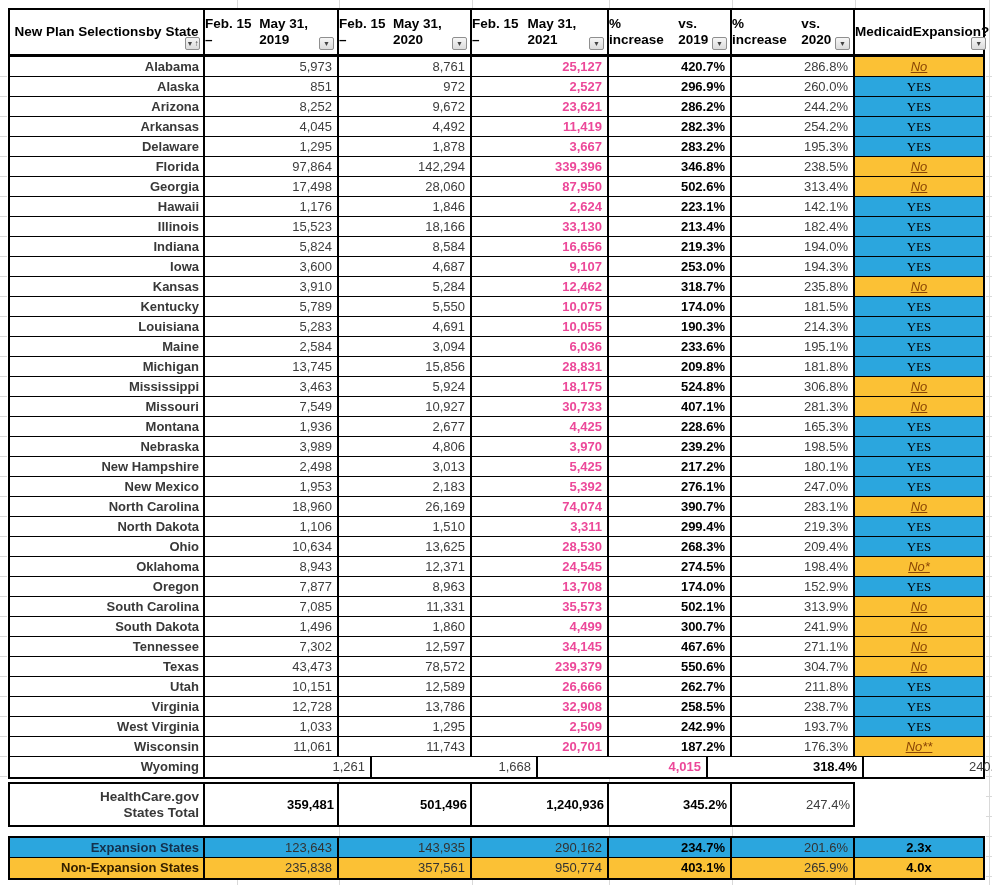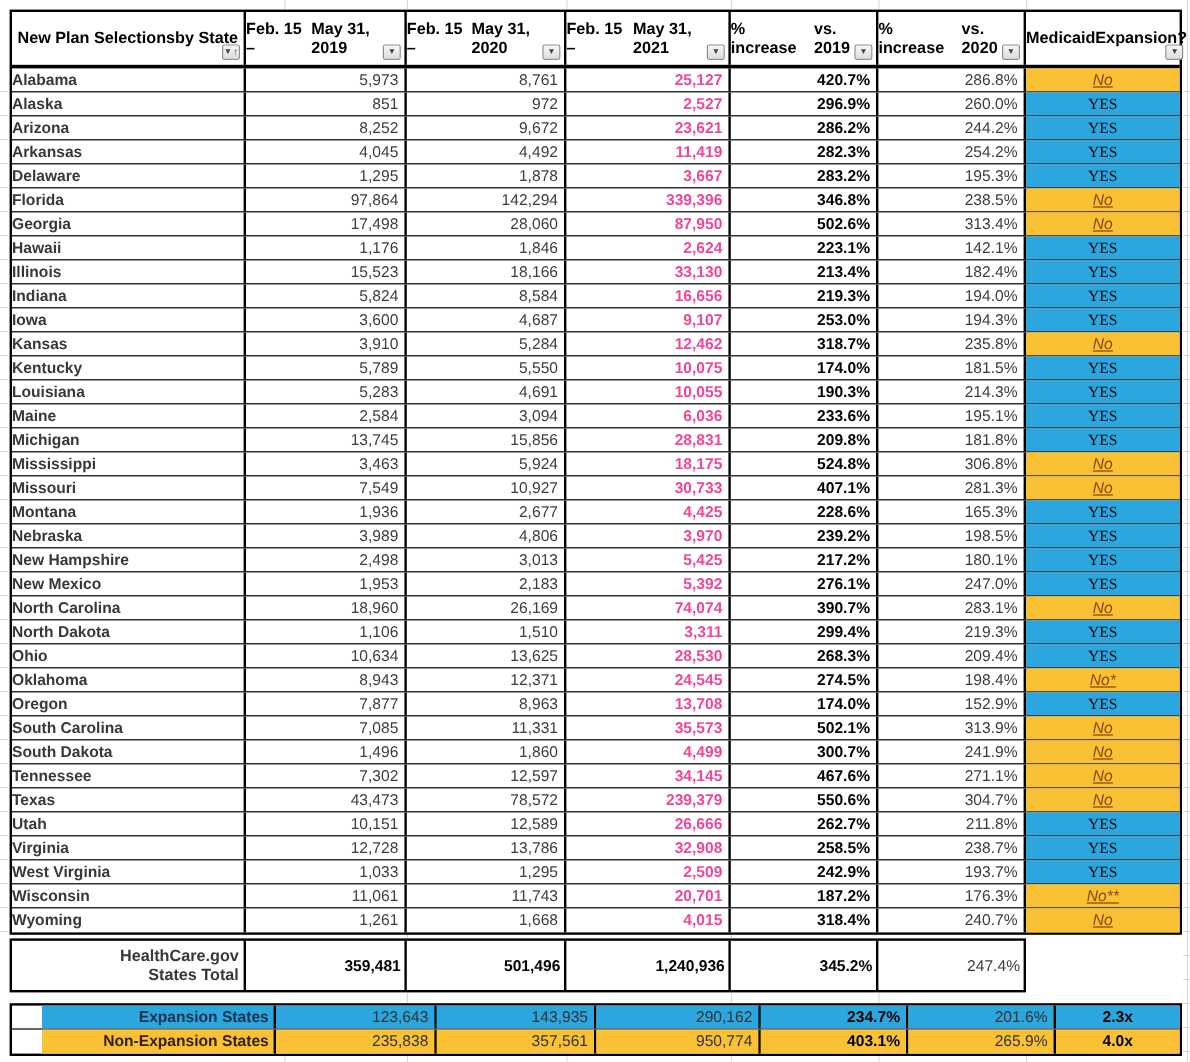--- a/index.html
+++ b/index.html
@@ -13,42 +13,42 @@
 
   
   .main-table { position:absolute; left:8px; top:8px; width:977px; border:2px solid #000; background:#fff; }
   .hdr-row { display:grid; grid-template-columns:195px 134px 133px 137px 123px 123px 1fr; height:47px; border-bottom:3px solid #000; }
   .hcell { position:relative; border-right:2px solid #000; display:flex; flex-direction:row; justify-content:center; align-items:center; font-size:13.5px; font-weight:bold; color:#000; line-height:16px; }
   .hcell:last-child { border-right:none; }
   .ficon { position:absolute; right:3px; bottom:4px; width:15px; height:13px; background:linear-gradient(#f6f6f6,#dcdcdc); border:1px solid #8f8f8f; border-radius:2px; display:flex; align-items:center; justify-content:center; font-size:7px; font-weight:normal; color:#444; line-height:1; }
   .ficon .up { font-size:8px; margin-left:1px; }
 
   .srow { display:grid; grid-template-columns:195px 134px 133px 137px 123px 123px 1fr; height:20px; border-bottom:1px solid #000; }
-  .srow:last-child { border-bottom:none; }
+  .srow:last-child { border-bottom:none;gap:33px; }
   .cell { border-right:2px solid #000; font-size:13px; line-height:19px; overflow:hidden; white-space:nowrap; }
   .cell:last-child { border-right:none; }
-  .c-state { text-align:left; font-weight:bold; color:#383838; padding-right:4px; }
+  .c-state { text-align:right; font-weight:bold; color:#383838; padding-right:4px; }
   .c-num  { text-align:right; color:#3d3d3d; padding-right:5px; }
   .c-bold { font-weight:bold; color:#ec4899; }
   .c-pct  { text-align:right; font-weight:bold; color:#000; padding-right:5px; }
   .c-med  { text-align:center; }
   .med-yes { background:#2BA6DE; color:#000000;font-family:Liberation Serif, serif; }
   .med-no  { background:#FBC135; color:#8A4505; font-style:italic;text-decoration:underline; }
 
   
   .total-box { position:absolute; left:8px; top:782px; width:847px; height:45px; border:2px solid #000; display:grid; grid-template-columns:195px 134px 133px 137px 123px 1fr; background:#fff; }
   .tcell { border-right:2px solid #000; display:flex; align-items:center; justify-content:flex-end; font-size:13px; padding-right:3px; }
   .tcell:last-child { border-right:none; }
   .t-label { flex-direction:column; align-items:flex-end; justify-content:center; font-weight:bold; color:#383838; font-size:13.5px; line-height:16px; padding-right:4px; }
   .t-num { font-weight:bold; color:#000; }
   .t-plain { color:#3d3d3d; }
 
   
   .summary-box { position:absolute; left:8px; top:836px; width:977px; border:2px solid #000; background:#fff; }
-  .sumrow { display:grid; grid-template-columns:195px 134px 133px 137px 123px 123px 1fr; height:20px; border-bottom:1px solid #000;padding-left:25px; }
+  .sumrow { display:grid; grid-template-columns:195px 134px 133px 137px 123px 123px 1fr; height:20px; border-bottom:1px solid #000; }
   .sumrow:last-child { border-bottom:none; }
   .sumrow .cell { line-height:19px; }
   .row-expansion .cell { background:#2BA6DE; }
   .row-nonexpansion .cell { background:#FBC135; }
   .sum-label { text-align:right; font-weight:bold; padding-right:4px; font-size:13px; }
   .row-expansion .sum-label { color:#14314d; }
   .row-nonexpansion .sum-label { color:#332000; }
   .sum-num { text-align:right; color:#333; padding-right:5px; }
   .sum-pct { text-align:right; font-weight:bold; color:#000; padding-right:5px; }
   .sum-mult { text-align:center; font-weight:bold; color:#000; }

